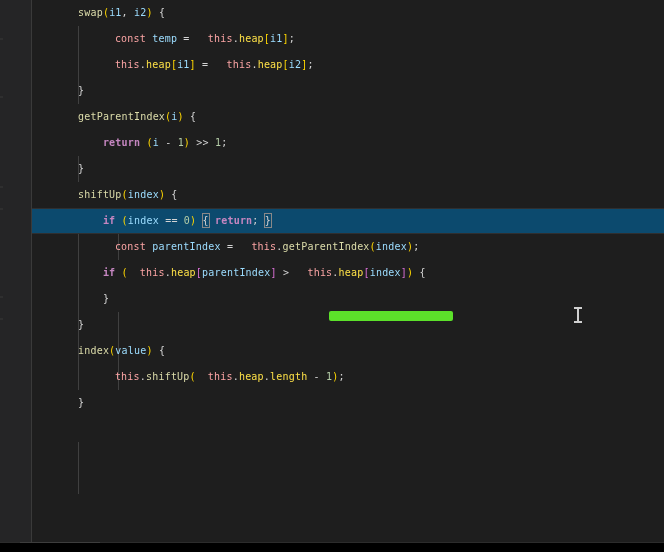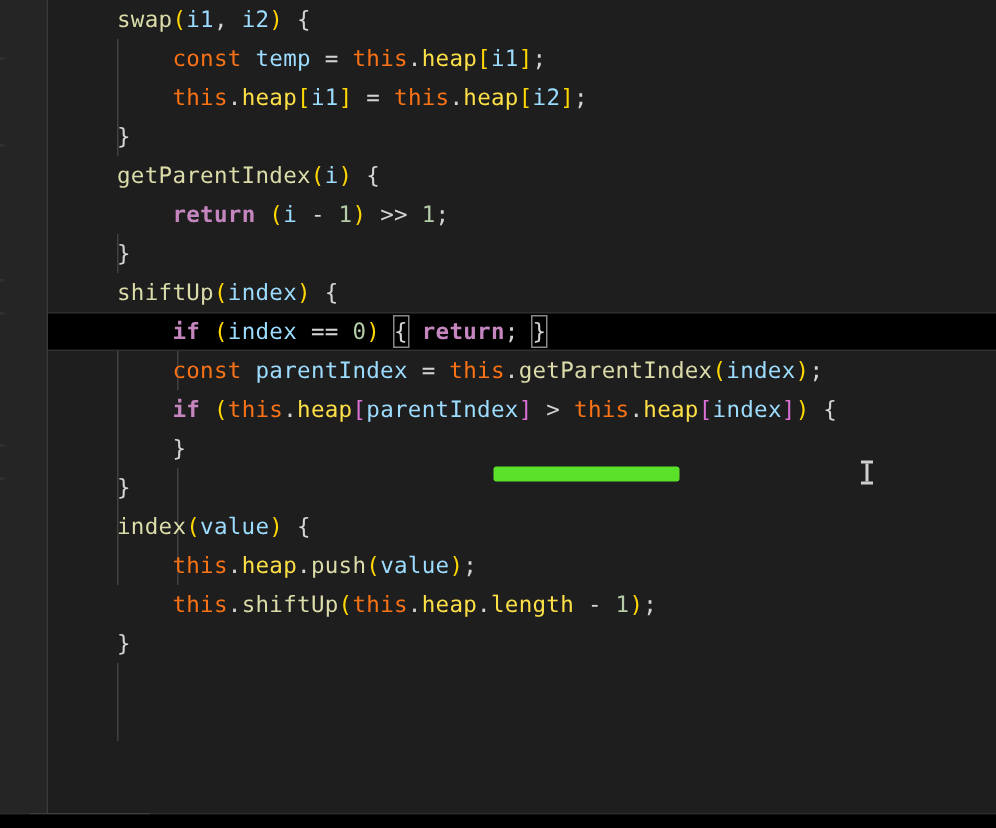--- a/index.html
+++ b/index.html
@@ -35,40 +35,40 @@
     position:absolute;left:0;bottom:9px;width:664px;height:1px;background:#2c2c2c;
   }
   .bottom-tab{
     position:absolute;left:20px;bottom:9px;width:80px;height:1px;background:#3d3d3d;
   }
 
   
   .lines{position:absolute;left:0;top:0;right:0;top:0;}
   .line{
     position:relative;height:26px;line-height:26px;
-    font-size:15px;letter-spacing:0.2px;white-space:pre;
+    font-size:10px;letter-spacing:0.2px;white-space:pre;
     color:#d4d4d4;
   }
   .line .txt{position:relative;z-index:2;padding-left:46px;display:block;}
 
   
-  .line.current{background:#000000;}
+  .line.current{background:#0c4a6e;}
   .line.current:before{
     content:"";position:absolute;left:0;right:0;top:0;height:1px;background:#2f2f30;z-index:1;
   }
   .line.current:after{
     content:"";position:absolute;left:0;right:0;bottom:0;height:1px;background:#2f2f30;z-index:1;
   }
 
   
   .guide{position:absolute;width:1px;background:#404040;z-index:1;}
 
   
   .fn      {color:#dcdcaa;}            
-  .kw      {color:#f97316;}            
+  .kw      {color:#fca5a5;margin-left:12px;}            
   .ctl     {color:#c586c0;font-weight:bold;}            
   .var     {color:#9cdcfe;}            
   .prop    {color:#fde047;}            
   .num     {color:#b5cea8;}            
   .pn      {color:#d4d4d4;}            
   .br1     {color:#ffd700;}
   .br2     {color:#da70d6;}
   .op      {color:#d4d4d4;}
 
   
@@ -122,21 +122,20 @@
         <div class="line"><span class="txt"><span class="fn">getParentIndex</span><span class="br1">(</span><span class="var">i</span><span class="br1">)</span><span class="pn"> </span><span class="pn">{</span></span></div>
         <div class="line"><span class="txt"><span class="pn">    </span><span class="ctl">return</span><span class="pn"> </span><span class="br1">(</span><span class="var">i</span><span class="pn"> </span><span class="op">-</span><span class="pn"> </span><span class="num">1</span><span class="br1">)</span><span class="pn"> </span><span class="op">&gt;&gt;</span><span class="pn"> </span><span class="num">1</span><span class="pn">;</span></span></div>
         <div class="line"><span class="txt"><span class="pn">}</span></span></div>
         <div class="line"><span class="txt"><span class="fn">shiftUp</span><span class="br1">(</span><span class="var">index</span><span class="br1">)</span><span class="pn"> </span><span class="pn">{</span></span></div>
         <div class="line current"><span class="txt"><span class="pn">    </span><span class="ctl">if</span><span class="pn"> </span><span class="br1">(</span><span class="var">index</span><span class="pn"> </span><span class="op">==</span><span class="pn"> </span><span class="num">0</span><span class="br1">)</span><span class="pn"> </span><span class="pn bmatch">{</span><span class="pn"> </span><span class="ctl">return</span><span class="pn">; </span><span class="pn bmatch">}</span></span></div>
         <div class="line"><span class="txt"><span class="pn">    </span><span class="kw">const</span><span class="pn"> </span><span class="var">parentIndex</span><span class="pn"> </span><span class="op">=</span><span class="pn"> </span><span class="kw">this</span><span class="pn">.</span><span class="fn">getParentIndex</span><span class="br1">(</span><span class="var">index</span><span class="br1">)</span><span class="pn">;</span></span></div>
         <div class="line"><span class="txt"><span class="pn">    </span><span class="ctl">if</span><span class="pn"> </span><span class="br1">(</span><span class="kw">this</span><span class="pn">.</span><span class="prop">heap</span><span class="br2">[</span><span class="var">parentIndex</span><span class="br2">]</span><span class="pn"> </span><span class="op">&gt;</span><span class="pn"> </span><span class="kw">this</span><span class="pn">.</span><span class="prop">heap</span><span class="br2">[</span><span class="var">index</span><span class="br2">]</span><span class="br1">)</span><span class="pn"> </span><span class="pn">{</span></span></div>
         <div class="line"><span class="txt"><span class="pn">    </span><span class="pn">}</span></span></div>
         <div class="line"><span class="txt"><span class="pn">}</span></span></div>
         <div class="line"><span class="txt"><span class="fn">index</span><span class="br1">(</span><span class="var">value</span><span class="br1">)</span><span class="pn"> </span><span class="pn">{</span></span></div>
-        <div class="line"><span class="txt"><span class="pn">    </span><span class="kw">this</span><span class="pn">.</span><span class="prop">heap</span><span class="pn">.</span><span class="fn">push</span><span class="br1">(</span><span class="var">value</span><span class="br1">)</span><span class="pn">;</span></span></div>
         <div class="line"><span class="txt"><span class="pn">    </span><span class="kw">this</span><span class="pn">.</span><span class="fn">shiftUp</span><span class="br1">(</span><span class="kw">this</span><span class="pn">.</span><span class="prop">heap</span><span class="pn">.</span><span class="prop">length</span><span class="pn"> </span><span class="op">-</span><span class="pn"> </span><span class="num">1</span><span class="br1">)</span><span class="pn">;</span></span></div>
         <div class="line"><span class="txt"><span class="pn">}</span></span></div>
         <div class="line"><span class="txt">&nbsp;</span></div>
       </div>
   </div>
 
   <div class="green-highlight" id="green-hl" style="left: 329px; top: 311px; width: 124px; height: 10px; background: rgb(92, 225, 42);"></div>
 
   <div class="ibeam" id="ibeam" style="left: 574px; top: 307px; width: 8px; height: 16px;">
     <div class="cap-t"></div>

